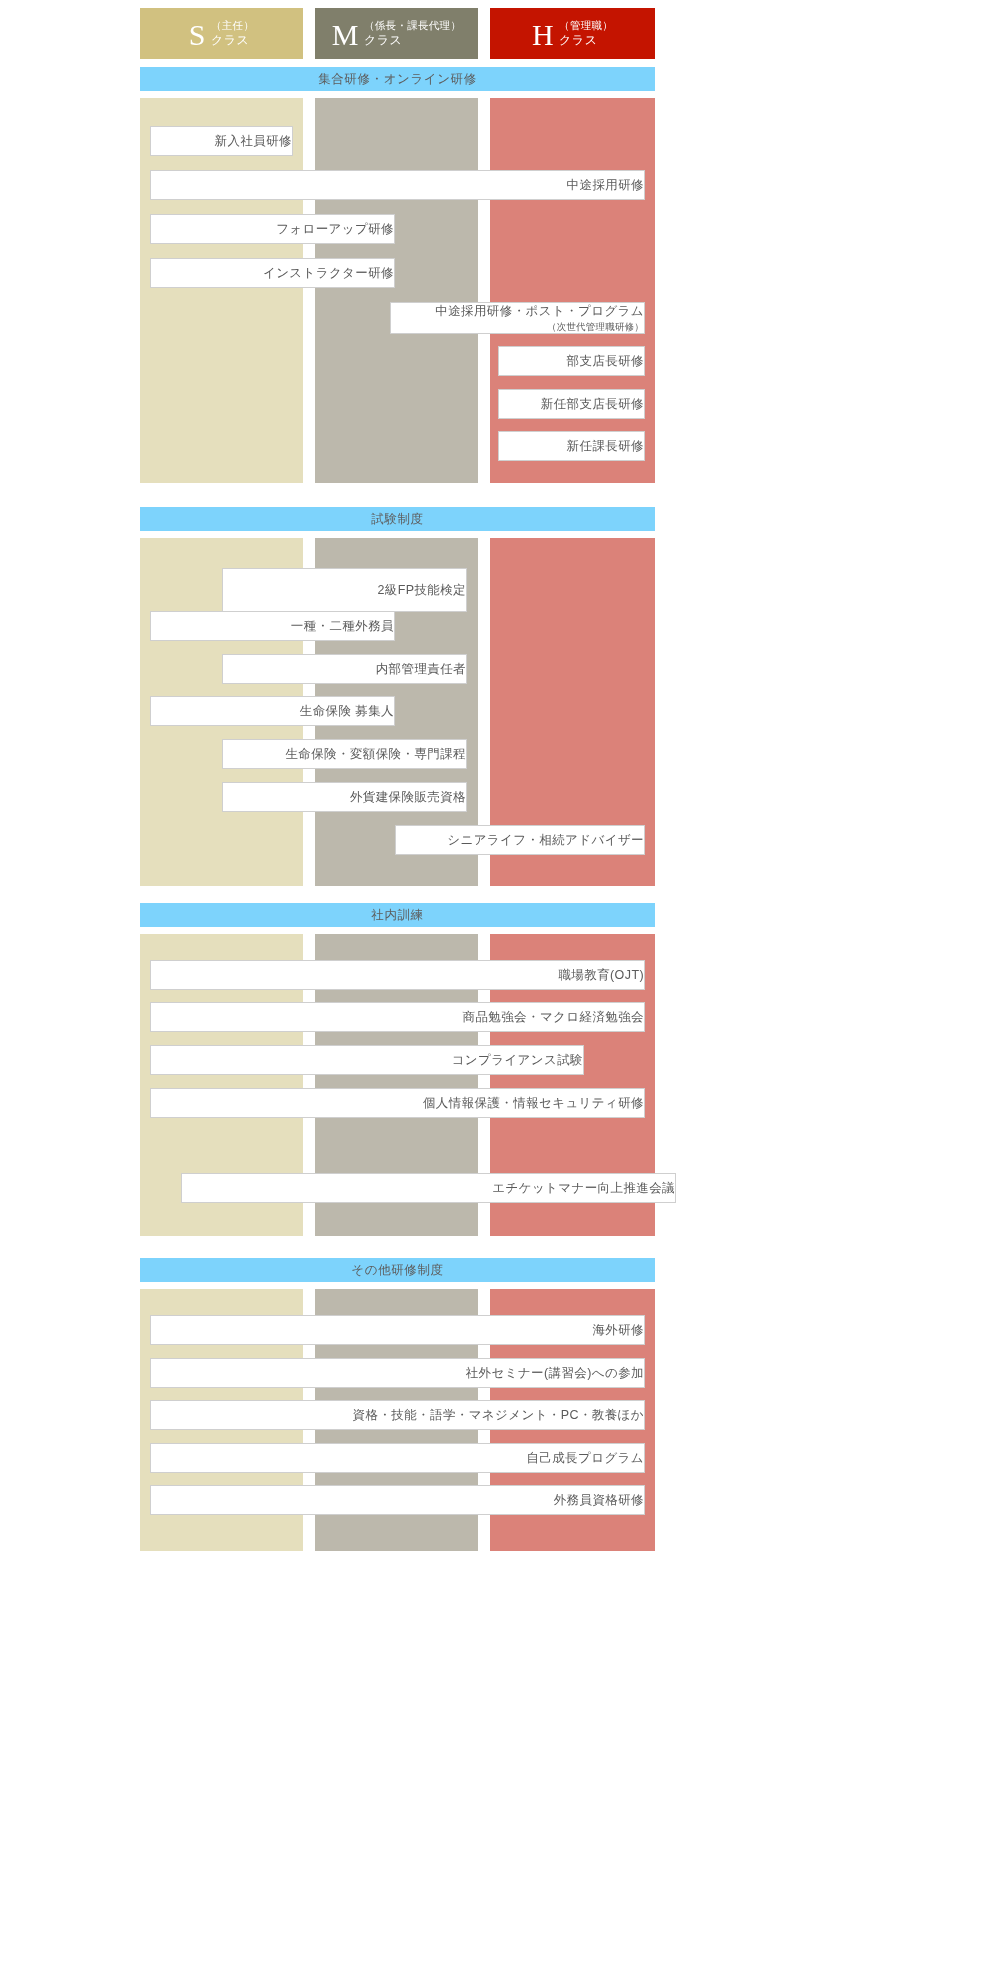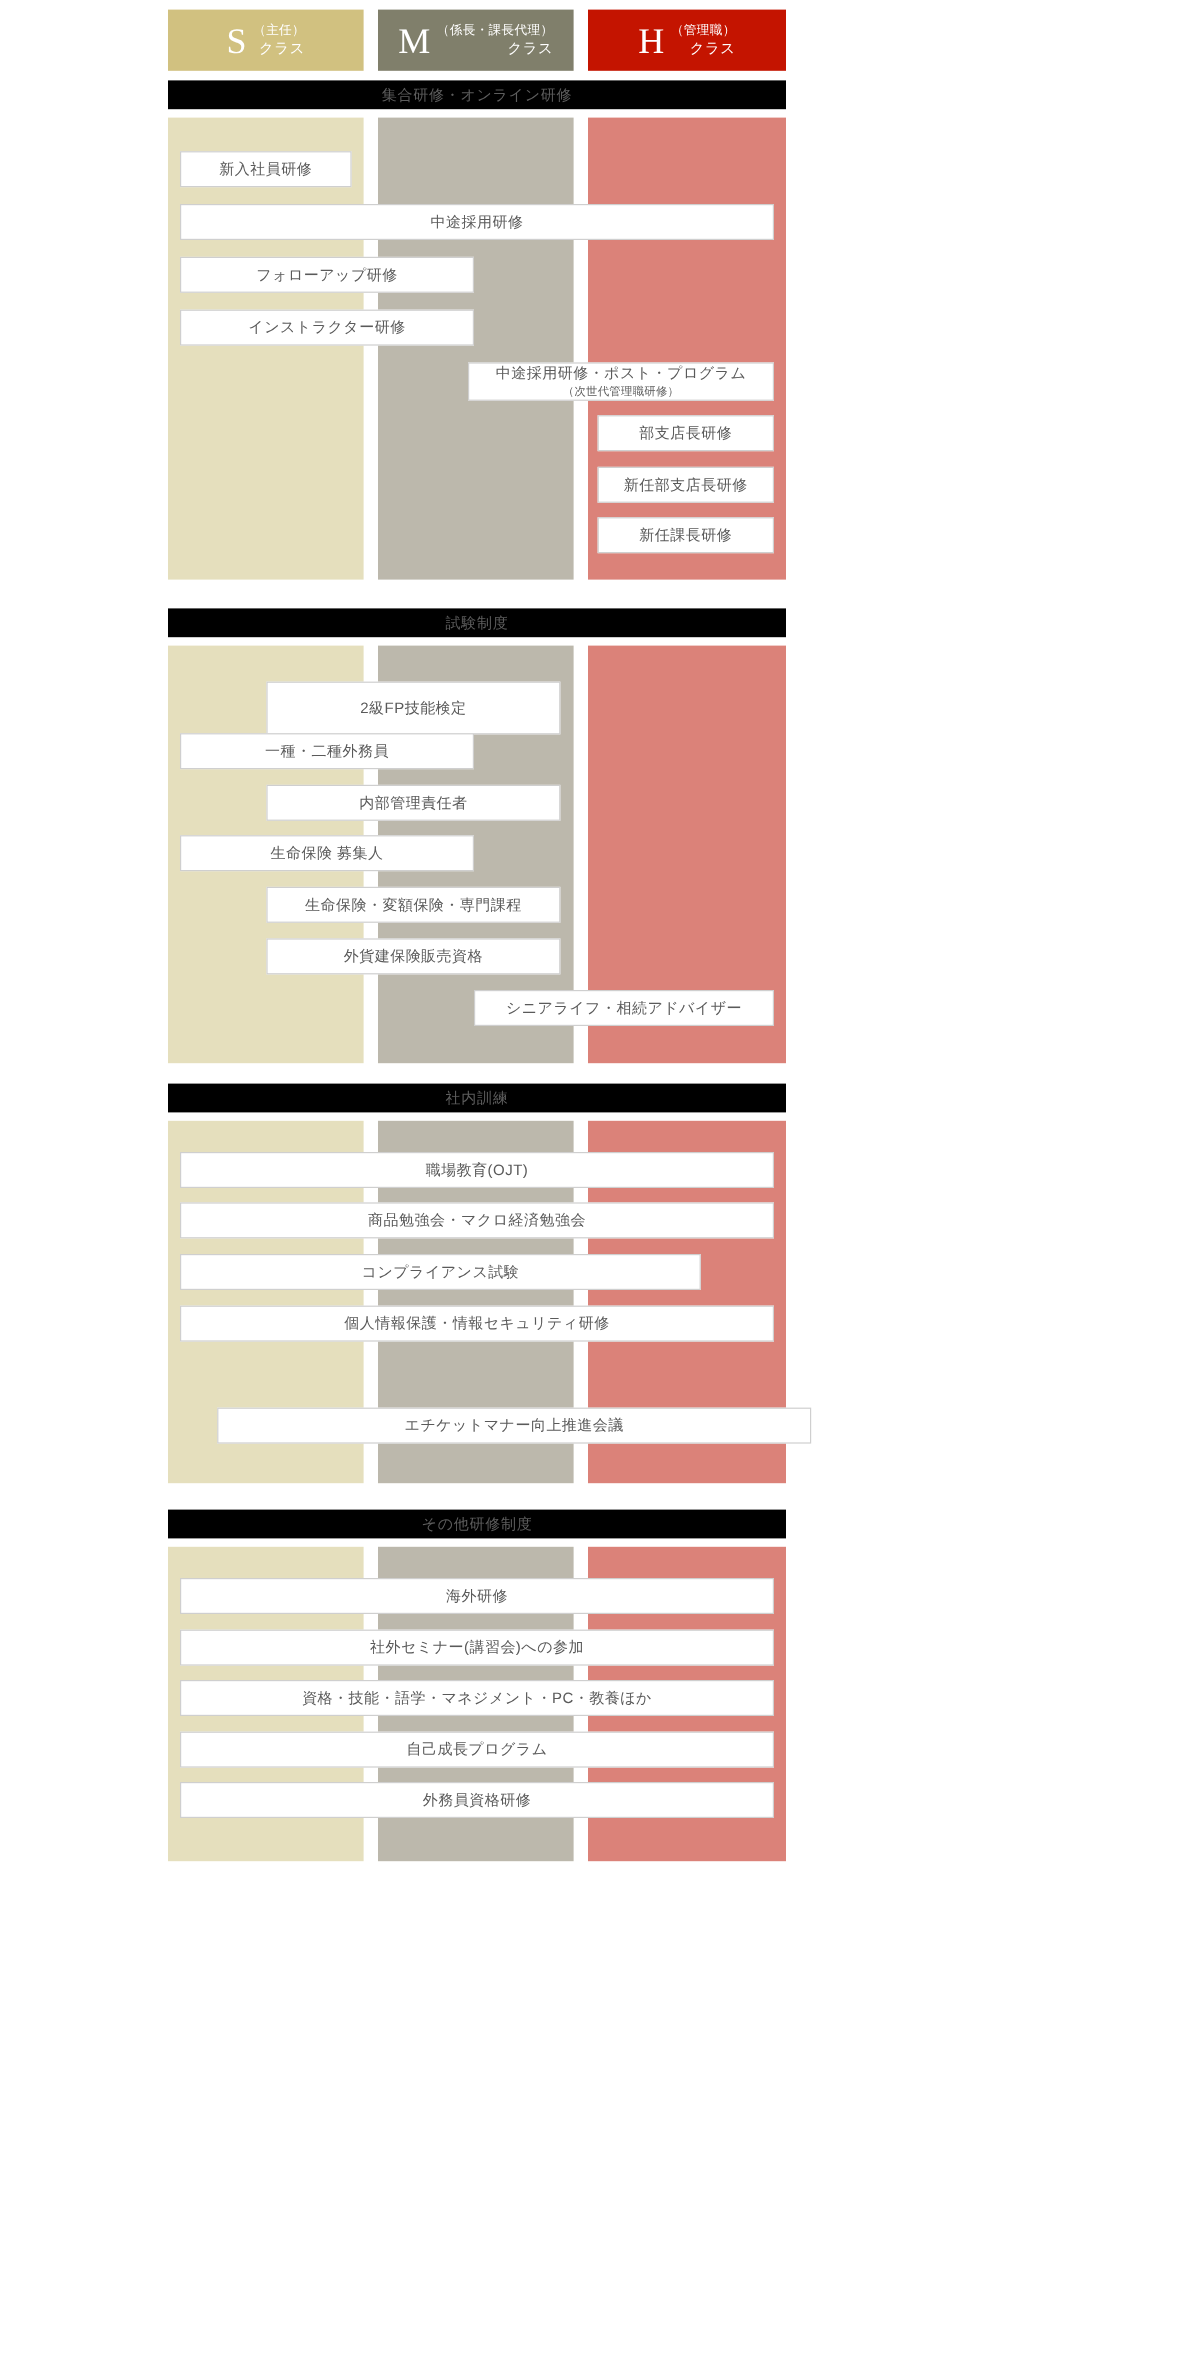--- a/index.html
+++ b/index.html
@@ -51,29 +51,28 @@
     letter-spacing: 0.5px;
     position: relative;
     top: 1px;
   }
   .class-sub {
     display: flex;
     flex-direction: column;
     justify-content: center;
     margin-left: 5px;
     line-height: 1.25;
-    text-align: right;
   }
   .class-sub .paren { font-size: 10.5px; letter-spacing: 0.3px; }
   .class-sub .kurasu { font-size: 12px; letter-spacing: 0.5px; }
 
   
   .section { position: absolute; left: 140px; width: 515px; }
   .section-title {
-    background: #000000;
+    background: #7dd3fc;
     color: #5d5d5d;
     font-size: 12.5px;
     letter-spacing: 0.6px;
     text-align: center;
     height: 24px;
     line-height: 24px;
   }
   .section-body {
     position: relative;
     margin-top: 7px;
@@ -89,21 +88,21 @@
   .lane.h { left: 350px; width: 165px; background: #db8279; }
 
   
   .item {
     position: absolute;
     background: #ffffff;
     border: 1px solid #cfcfcf;
     box-sizing: border-box;
     display: flex;
     flex-direction: column;
-    align-items: center;
+    align-items: flex-end;
     justify-content: center;
     color: #5a5a5a;
     font-size: 12.5px;
     letter-spacing: 0.4px;
     text-align: center;
     line-height: 1.35;
   }
   .item .sub {
     font-size: 9.5px;
     letter-spacing: 0.2px;

